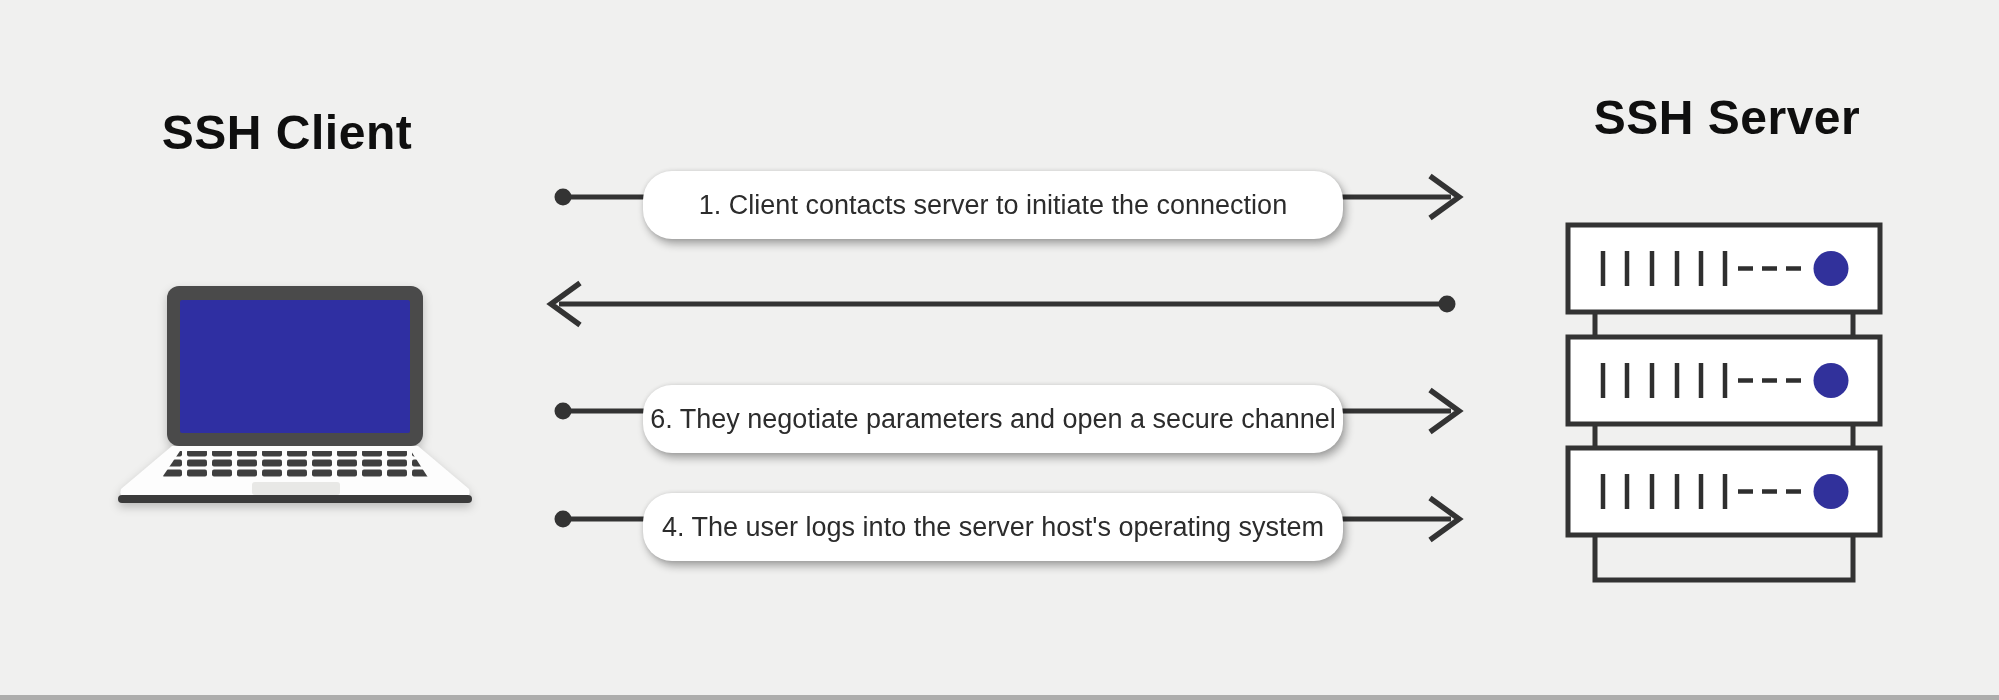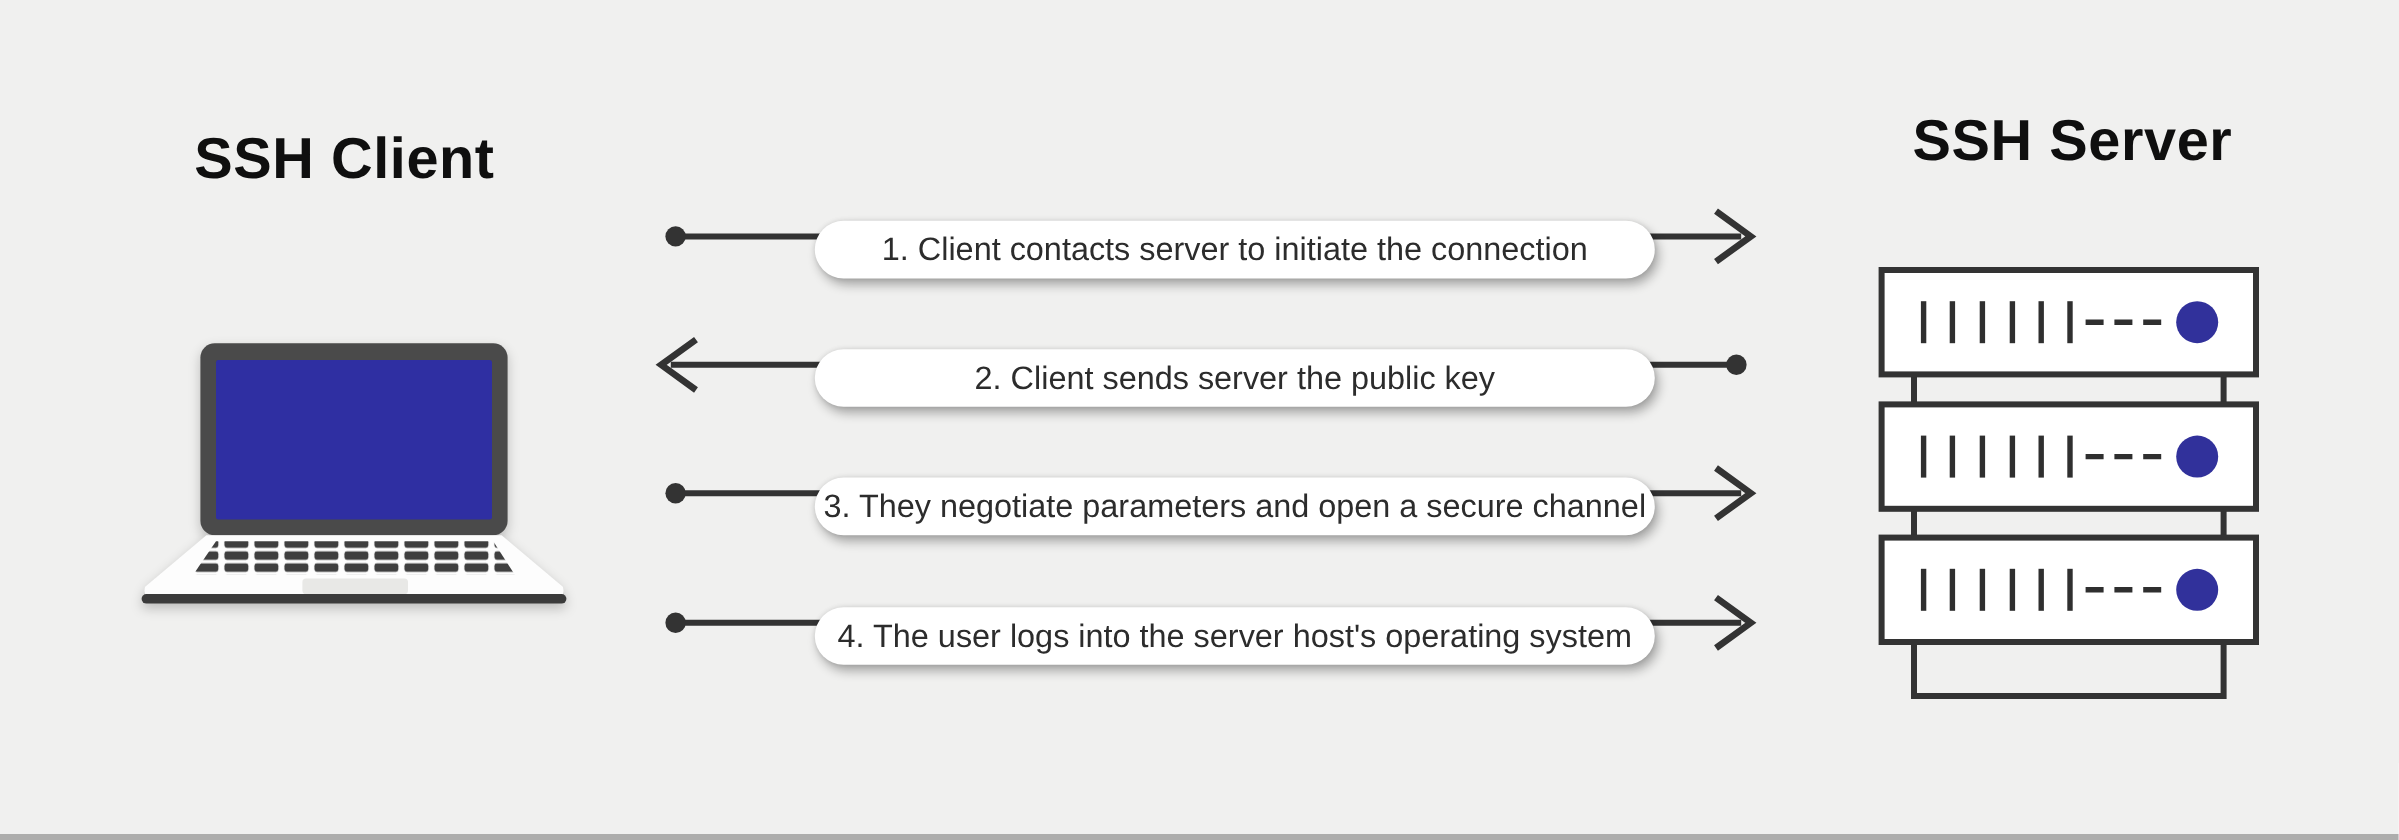--- a/index.html
+++ b/index.html
@@ -56,30 +56,29 @@
   .msg-row circle.ep{ fill:var(--stroke); }
   .msg-row .ep{ visibility:hidden; }
   .msg-row.dir-right .ep-dot-left,
   .msg-row.dir-right .ep-arrow-right{ visibility:visible; }
   .msg-row.dir-left .ep-arrow-left,
   .msg-row.dir-left .ep-dot-right{ visibility:visible; }
 
   .pill{
     position:absolute;
     left:98px;
-    top:16px;
+    top:3px;
     width:700px;
-    height:48px;
+    height:68px;
     background:var(--pill-bg);
     border-radius:29px;
     box-shadow:3px 5px 9px rgba(0,0,0,0.32), 0 0 4px rgba(0,0,0,0.10);
     display:flex;
     align-items:center;
     justify-content:center;
-    margin-left:36px;
   }
   .pill span{
     font-size:27px;
     color:var(--text);
     white-space:nowrap;
   }
   .row-1{ top:168px; }
   .row-2{ top:275px; }
   .row-3{ top:382px; }
   .row-4{ top:490px; }
@@ -153,35 +152,32 @@
   </div>
 
   <div class="msg-row row-2 dir-left">
     <svg class="arrow" width="920" height="58" viewBox="0 0 920 58">
       <line class="shaft" x1="14" y1="29" x2="906" y2="29"></line>
       <circle class="ep ep-dot-left" cx="18" cy="29" r="8.5"></circle>
       <polyline class="ep ep-arrow-right" points="885,8 914,29 885,50"></polyline>
       <polyline class="ep ep-arrow-left" points="35,8 6,29 35,50"></polyline>
       <circle class="ep ep-dot-right" cx="902" cy="29" r="8.5"></circle>
     </svg>
-    <div class="pill">
-      <span>2. Client sends server the public key</span>
-    </div>
   </div>
 
   <div class="msg-row row-3 dir-right">
     <svg class="arrow" width="920" height="58" viewBox="0 0 920 58">
       <line class="shaft" x1="14" y1="29" x2="906" y2="29"></line>
       <circle class="ep ep-dot-left" cx="18" cy="29" r="8.5"></circle>
       <polyline class="ep ep-arrow-right" points="885,8 914,29 885,50"></polyline>
       <polyline class="ep ep-arrow-left" points="35,8 6,29 35,50"></polyline>
       <circle class="ep ep-dot-right" cx="902" cy="29" r="8.5"></circle>
     </svg>
     <div class="pill">
-      <span>3. They negotiate parameters and open a secure channel</span>
+      <span>6. They negotiate parameters and open a secure channel</span>
     </div>
   </div>
 
   <div class="msg-row row-4 dir-right">
     <svg class="arrow" width="920" height="58" viewBox="0 0 920 58">
       <line class="shaft" x1="14" y1="29" x2="906" y2="29"></line>
       <circle class="ep ep-dot-left" cx="18" cy="29" r="8.5"></circle>
       <polyline class="ep ep-arrow-right" points="885,8 914,29 885,50"></polyline>
       <polyline class="ep ep-arrow-left" points="35,8 6,29 35,50"></polyline>
       <circle class="ep ep-dot-right" cx="902" cy="29" r="8.5"></circle>

